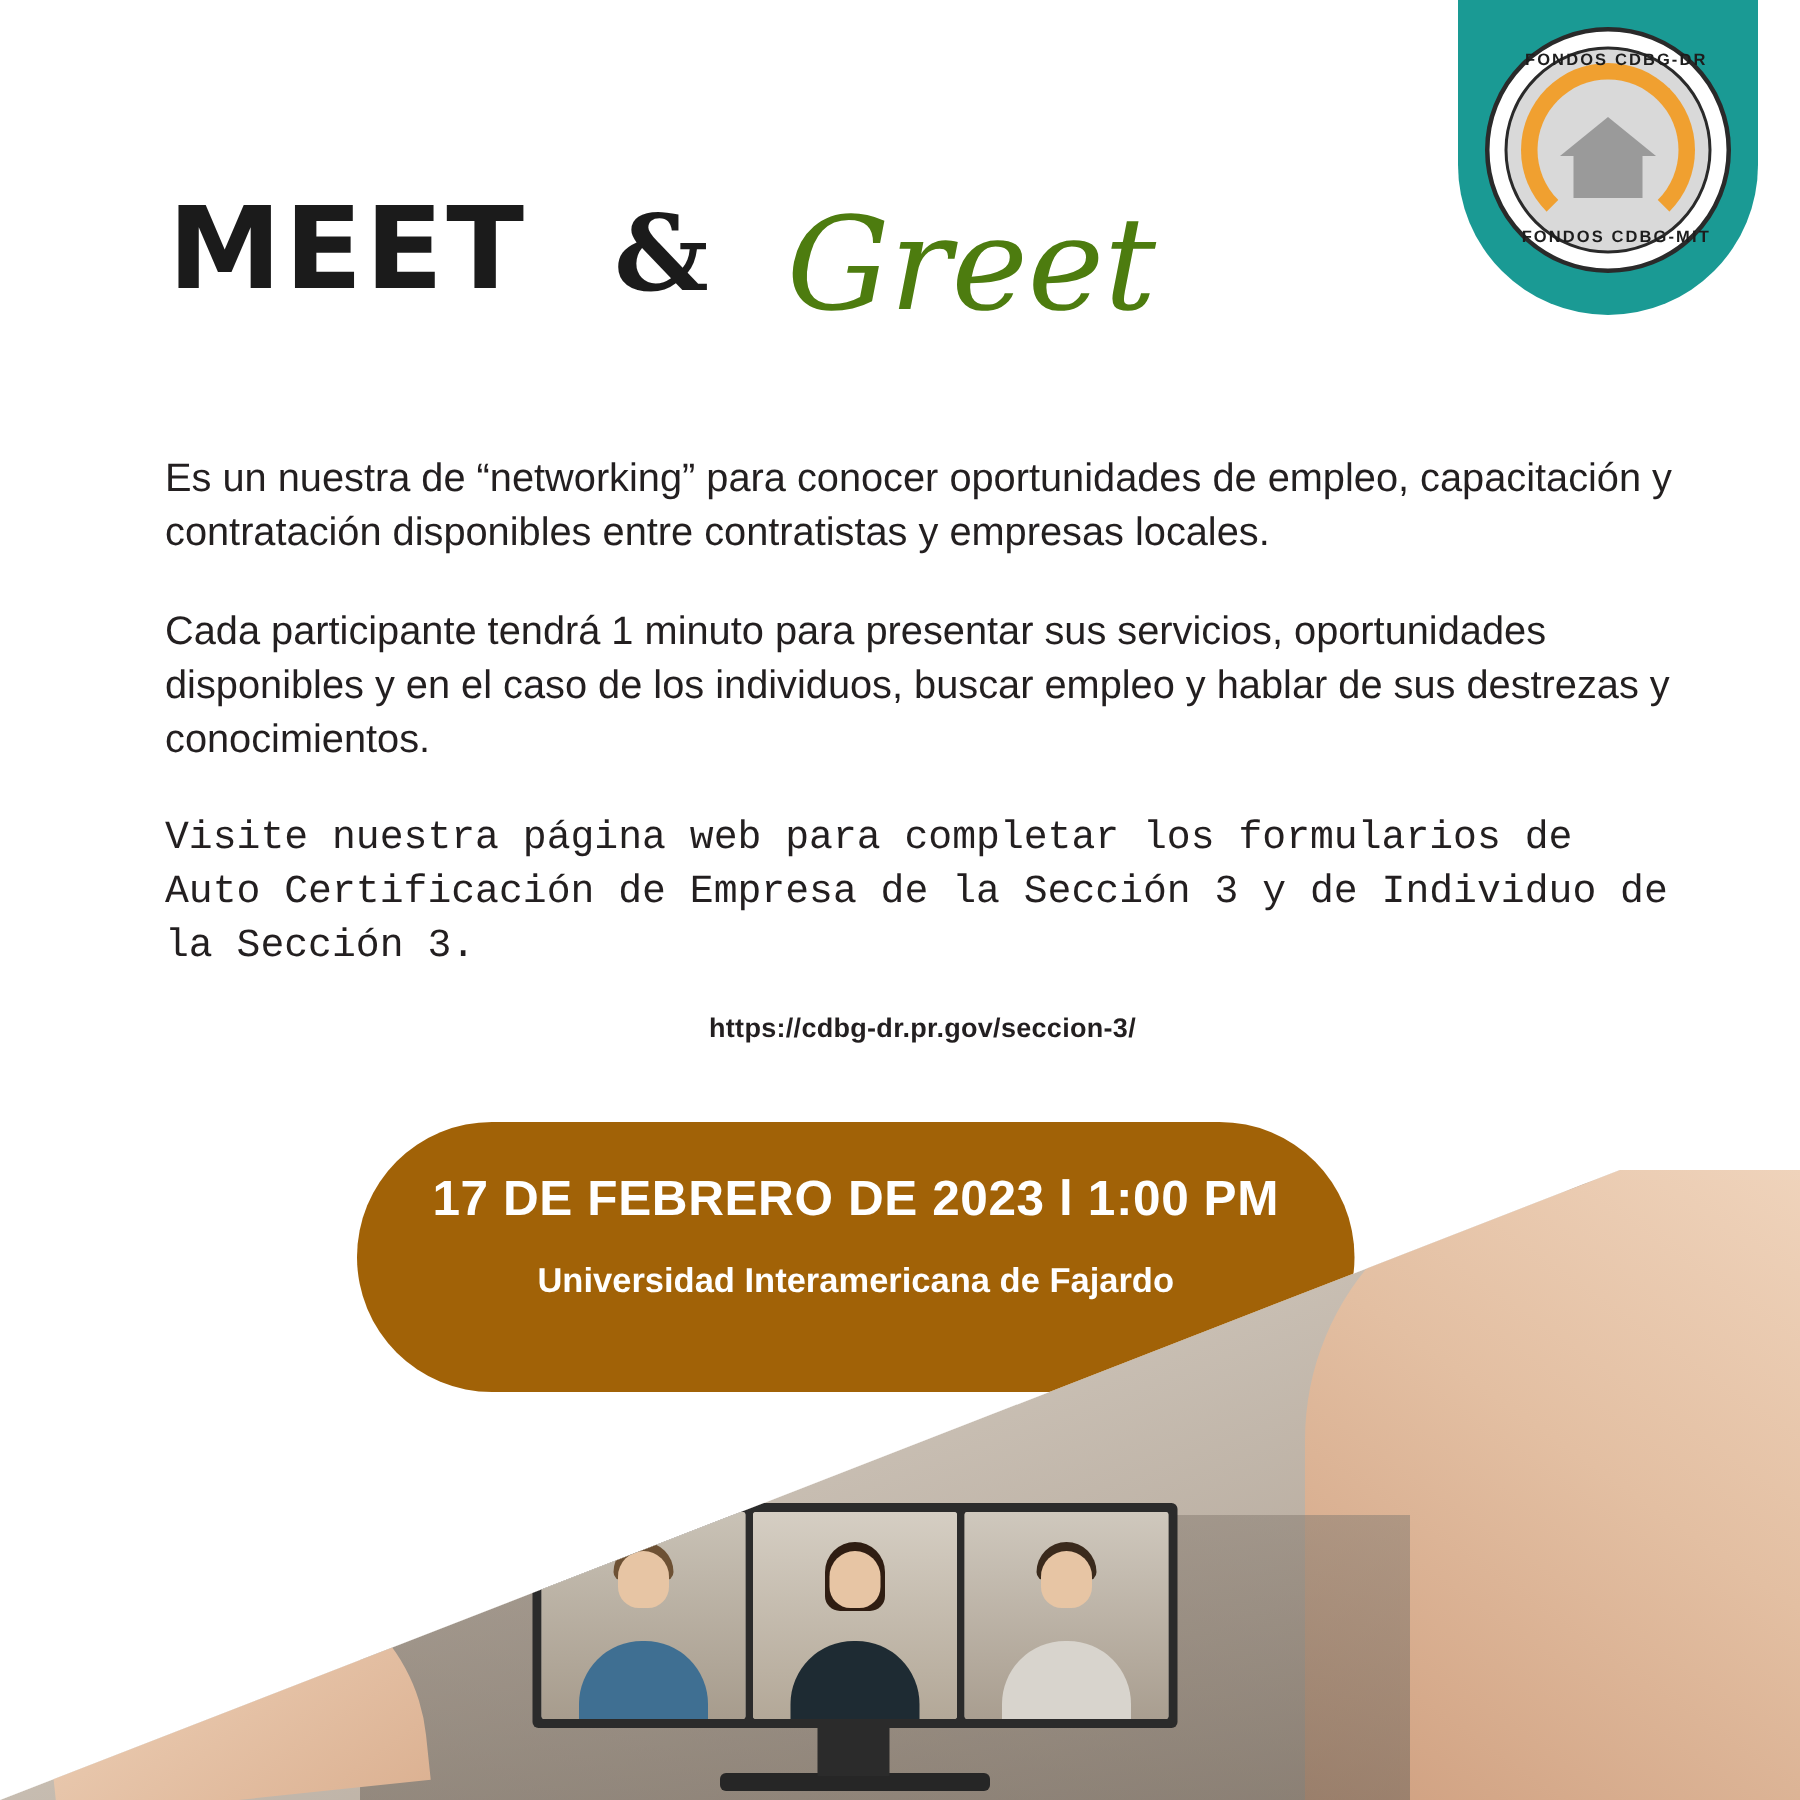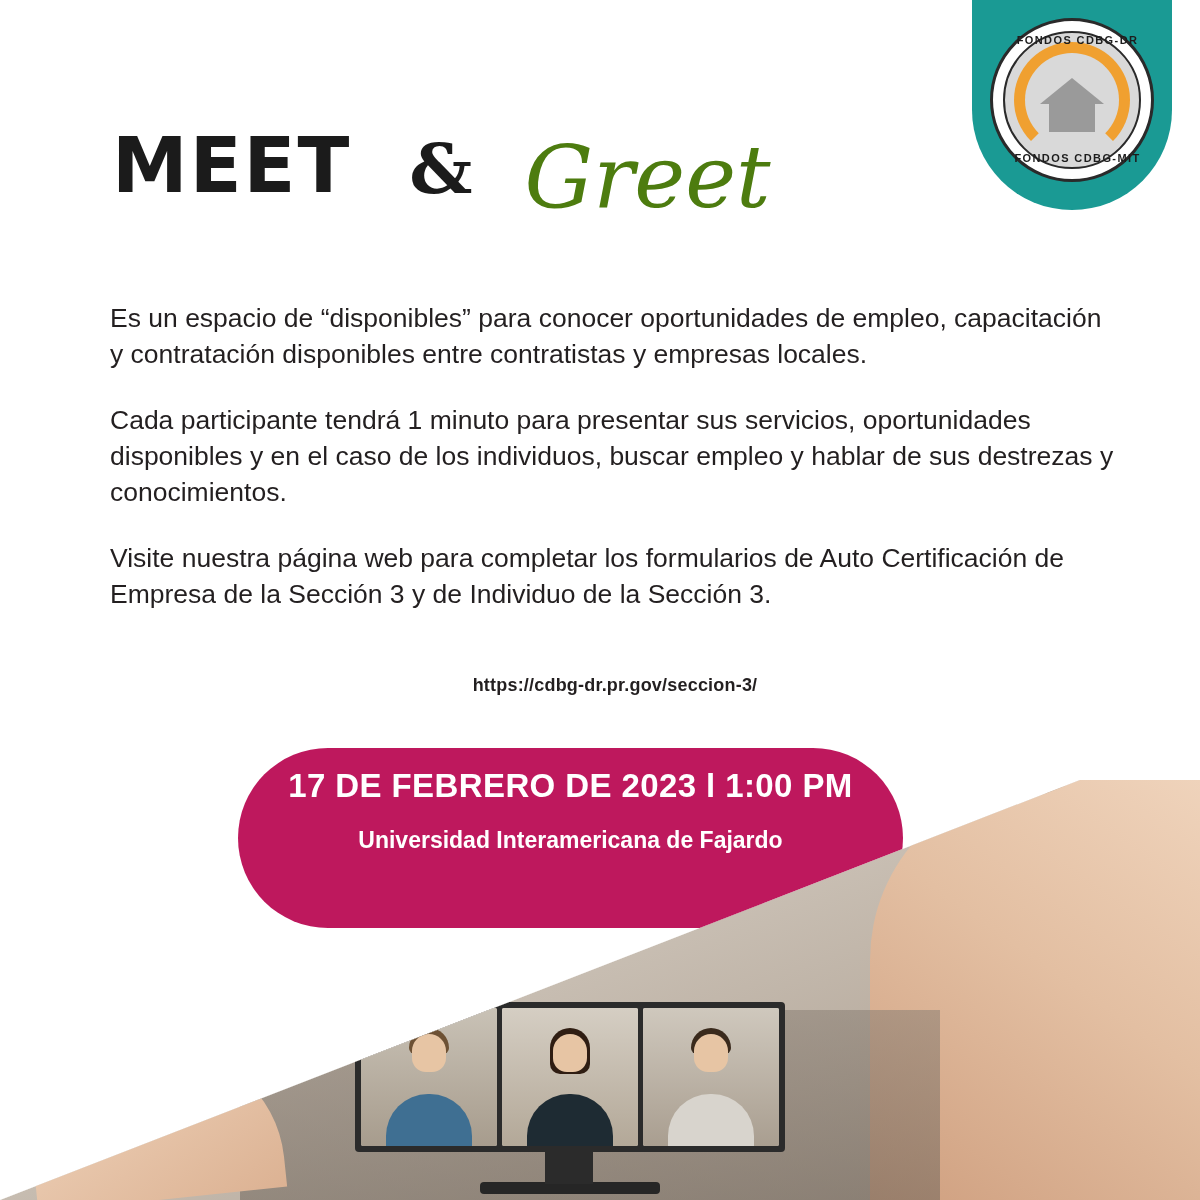--- a/index.html
+++ b/index.html
@@ -144,47 +144,47 @@
   .body-copy {
     position: absolute;
     left: 110px;
     top: 300px;
     width: 1010px;
     color: #231f20;
     font-size: 26.5px;
     line-height: 1.36;
   }
   .body-copy p { margin: 0 0 30px 0; }
-  .body-copy p:last-of-type { margin-bottom: 17px; }
+  .body-copy p:last-of-type { margin-bottom: 17px; font-family: Liberation Mono, monospace; }
 
   .url-line {
     position: absolute;
     left: 110px;
     top: 675px;
     width: 1010px;
     text-align: center;
     font-size: 18px;
     font-weight: bold;
     color: #231f20;
     letter-spacing: 0.2px;
   }
 
   
   .event-pill {
     position: absolute;
     left: 238px;
     top: 748px;
     width: 665px;
     height: 180px;
-    background: #be185d;
+    background: #a16207;
     border-radius: 90px;
     color: #ffffff;
     text-align: center;
     box-sizing: border-box;
-    padding-top: 20px;
+    padding-top: 33px;
   }
   .event-date {
     font-size: 33px;
     font-weight: bold;
     letter-spacing: 0.4px;
     line-height: 1.1;
   }
   .event-venue {
     margin-top: 22px;
     font-size: 23px;
@@ -416,21 +416,21 @@
     <div class="badge-text-bottom">FONDOS CDBG-MIT</div>
   </div>
 
   <div class="title-row">
     <span class="title-meet">MEET</span>
     <span class="title-amp">&amp;</span>
     <span class="title-greet">Greet</span>
   </div>
 
   <div class="body-copy">
-    <p>Es un espacio de “disponibles” para conocer oportunidades de empleo, capacitación y contratación disponibles entre contratistas y empresas locales.</p>
+    <p>Es un nuestra de “networking” para conocer oportunidades de empleo, capacitación y contratación disponibles entre contratistas y empresas locales.</p>
     <p>Cada participante tendrá 1 minuto para presentar sus servicios, oportunidades disponibles y en el caso de los individuos, buscar empleo y hablar de sus destrezas y conocimientos.</p>
     <p>Visite nuestra página web para completar los formularios de Auto Certificación de Empresa de la Sección 3 y de Individuo de la Sección 3.</p>
   </div>
 
   <div class="url-line">https://cdbg-dr.pr.gov/seccion-3/</div>
 
   <div class="event-pill">
     <div class="event-date">17 DE FEBRERO DE 2023 l 1:00 PM</div>
     <div class="event-venue">
       <div>Universidad Interamericana de Fajardo</div>

